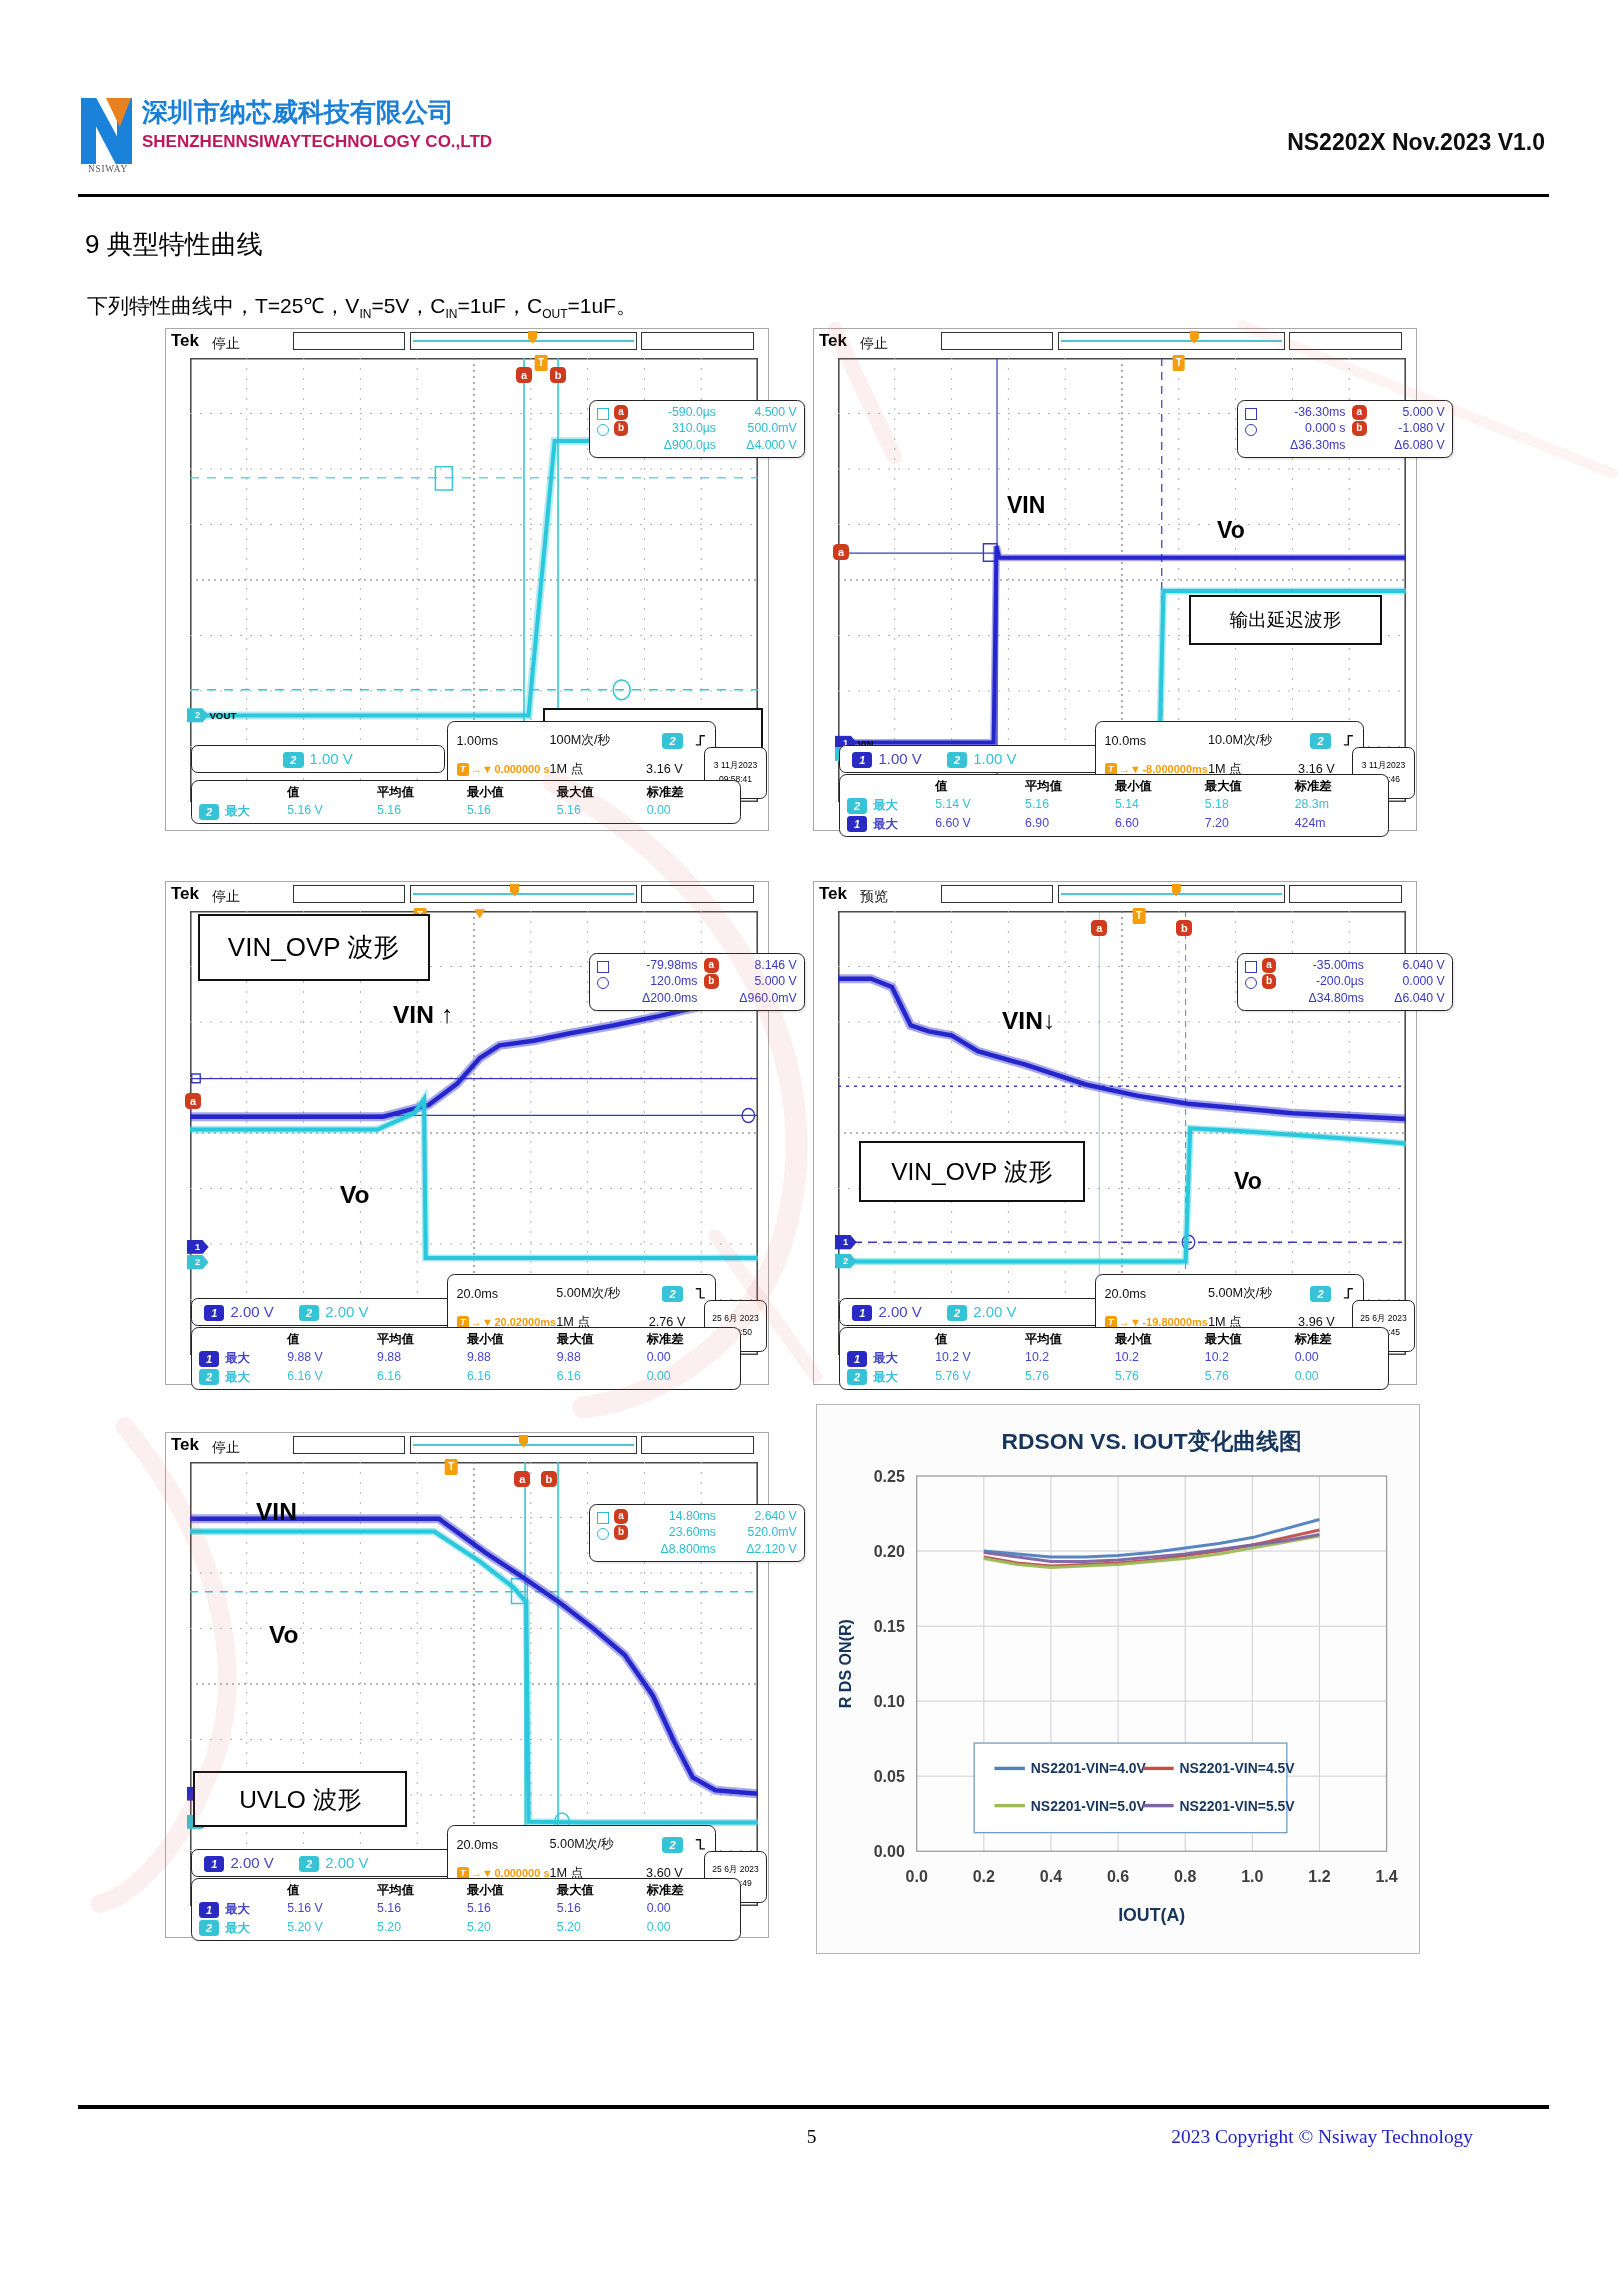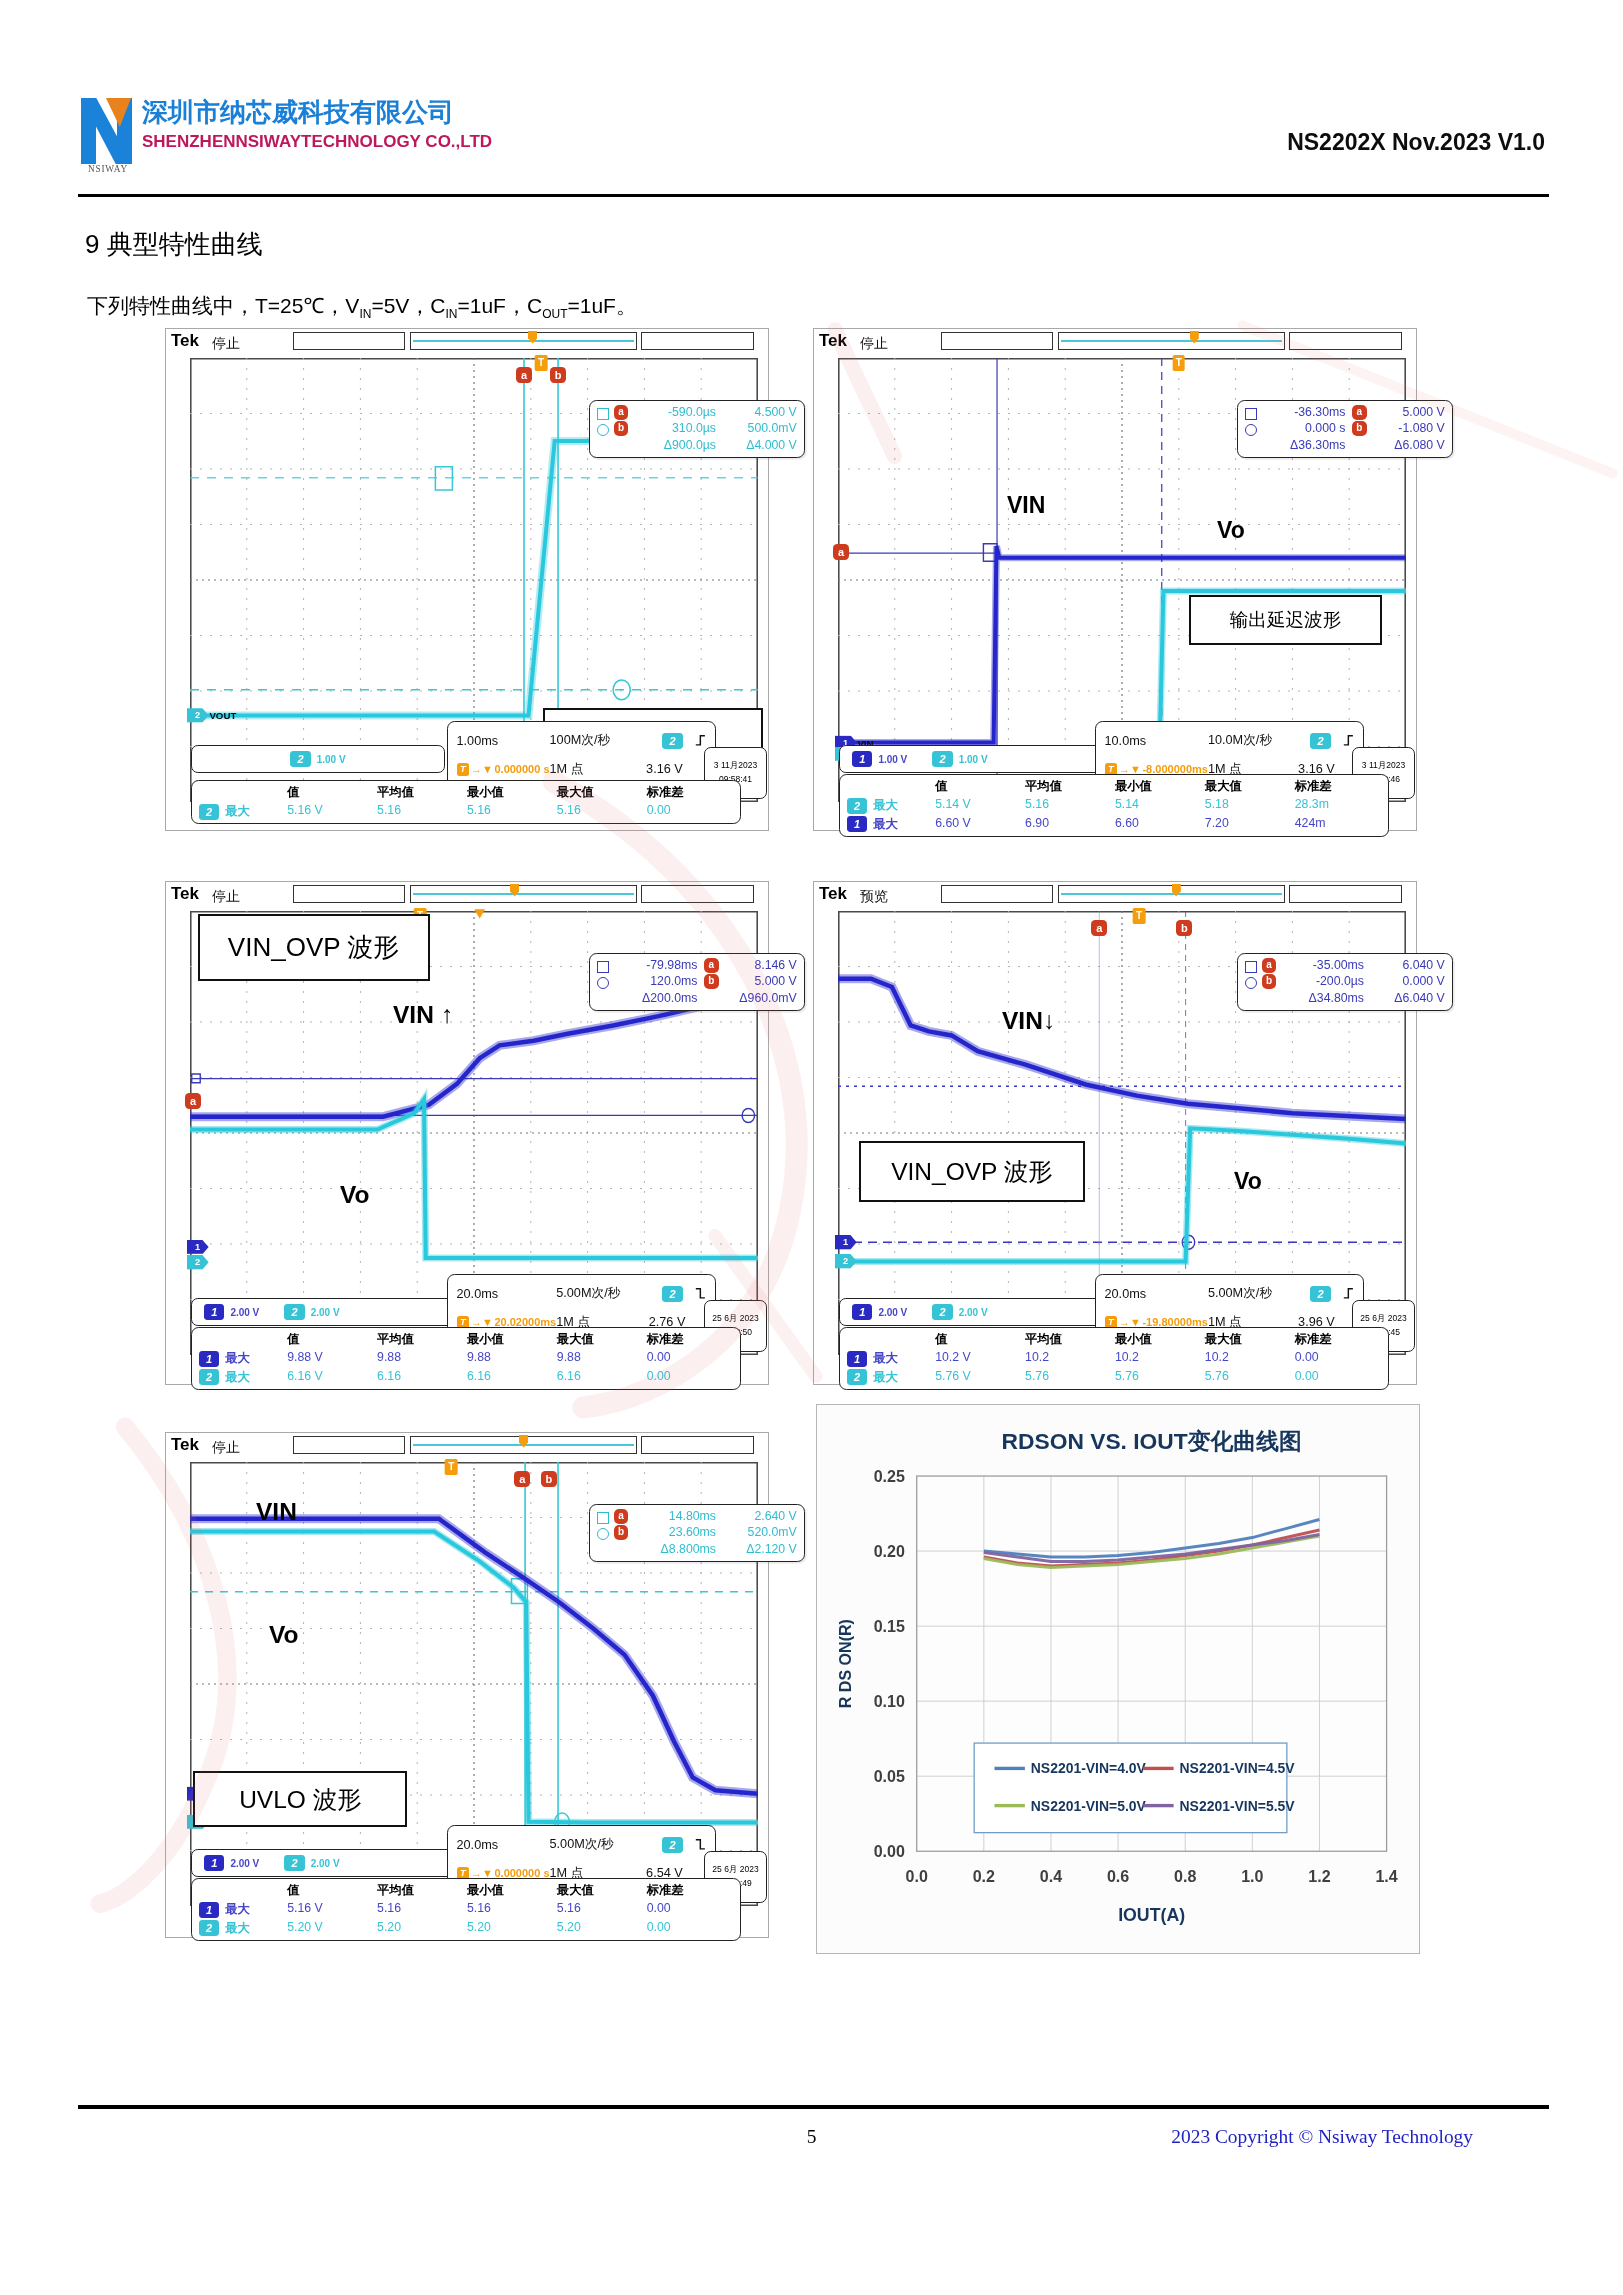--- a/index.html
+++ b/index.html
@@ -52,21 +52,21 @@
   .curbox.navy{color:#3a3ab8;}
   .sym{width:10px;height:10px;border:1.4px solid currentColor;display:inline-block;margin-top:2.5px;}
   .sym.ci{border-radius:50%;}
   .cbadge{width:14.4px;height:14.4px;border-radius:5px;background:#cf3b1e;color:#fff;font-size:10px;font-weight:bold;text-align:center;line-height:14.4px;}
   .ct{text-align:right;padding-right:6.8px;white-space:nowrap;}
   .cv{text-align:right;white-space:nowrap;}
   .chbar{position:absolute;left:25px;top:416px;height:28px;border:1.4px solid #222;border-radius:6.8px;background:#fff;display:flex;align-items:center;gap:25px;padding:0 12px;box-sizing:border-box;}
   .chip{display:inline-block;min-width:17px;height:16px;border-radius:3.4px;color:#fff;font-size:11px;font-weight:bold;text-align:center;line-height:16px;padding:0 1.7px;margin-right:6px;}
   .chip.c1{background:#2a2ac2;}
   .chip.c2{background:#35c3d5;}
-  .cval{font-size:10px;font-weight:700;}
+  .cval{font-size:15px;font-weight:400;}
   .valc1{color:#4646c8;}
   .valc2{color:#35c3d5;}
   .trigbox{position:absolute;left:281px;top:392px;width:269px;height:68px;border:1.4px solid #222;border-radius:7.6px;background:#fff;display:grid;grid-template-columns:1.05fr 1.2fr .75fr;padding:4.2px 8.5px;font-size:12.7px;color:#111;align-items:center;box-sizing:border-box;}
   .t-slope{display:flex;align-items:center;gap:5px;justify-content:flex-end;}
   .t-off{color:#f59d0a;font-weight:600;font-size:11px;display:flex;align-items:center;gap:1.7px;white-space:nowrap;}
   .tsq{display:inline-block;width:12.7px;height:12.7px;background:#f59d0a;border-radius:2.5px;color:#fff;font-size:9.3px;font-weight:bold;text-align:center;line-height:12.7px;}
   .t-lvl,.t-pts{white-space:nowrap;}
   .datebox{position:absolute;left:538px;top:418px;width:63px;height:52px;border:1.4px solid #222;border-radius:6.8px;background:#fff;font-size:8.5px;color:#000;text-align:center;display:flex;flex-direction:column;justify-content:center;line-height:1.6;box-sizing:border-box;}
   .measbox{position:absolute;left:25px;top:445px;width:550px;border:1.4px solid #222;border-radius:7.6px;background:#fff;padding:3.4px 6.8px;display:grid;grid-template-columns:85px repeat(5,1fr);font-size:12.3px;row-gap:1.7px;box-sizing:border-box;}
   .measbox.one{top:451px;}
@@ -564,21 +564,21 @@
           <svg class="slopeicon" viewBox="0 0 14 14">
             <path d="M2 2H7V12H12" stroke="#111" stroke-width="1.6" fill="none"></path>
           </svg>
         </span>
       <span class="t-off">
           <i class="tsq">T</i>
           <span>→▼</span>
           <span>0.000000 s</span>
         </span>
       <span class="t-pts">1M 点</span>
-      <span class="t-lvl">6.54 V</span>
+      <span class="t-lvl">3.60 V</span>
     </div>
     <div class="datebox">
         <span>25 6月 2023</span>
         <span>11:01:49</span>
       </div>
     <div class="measbox">
       <span class="mh"></span>
         <span class="mh">值</span>
         <span class="mh">平均值</span>
         <span class="mh">最小值</span>

